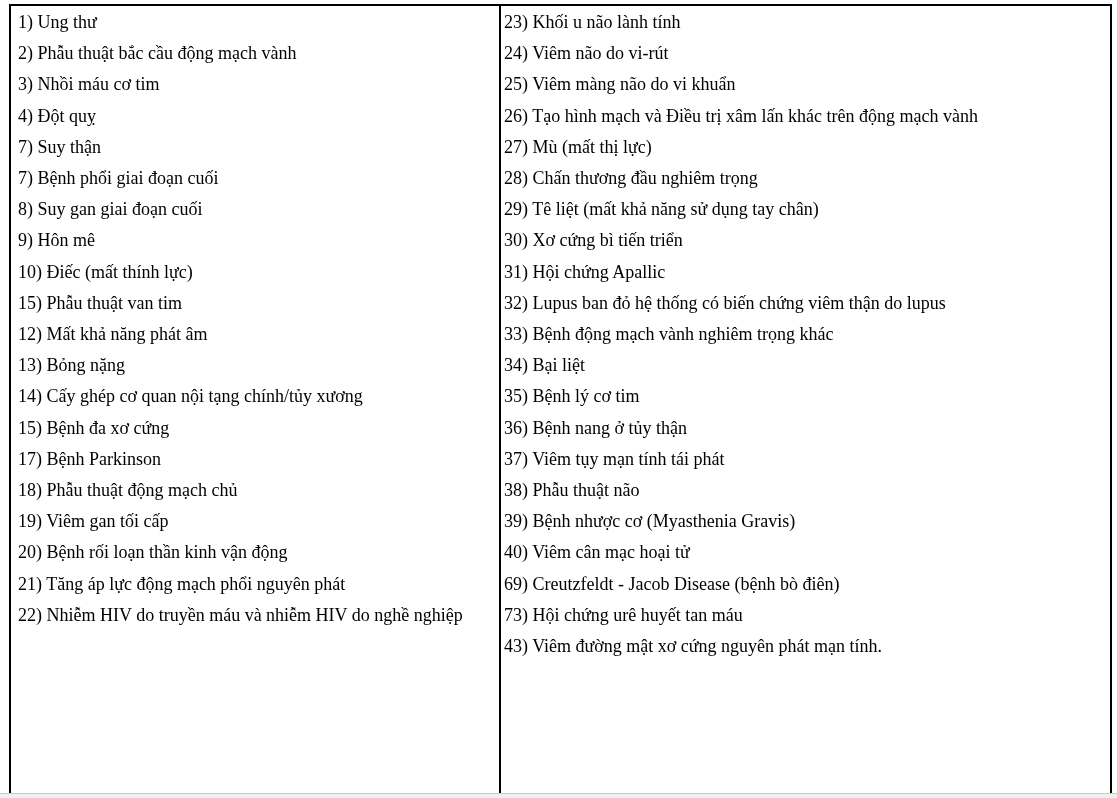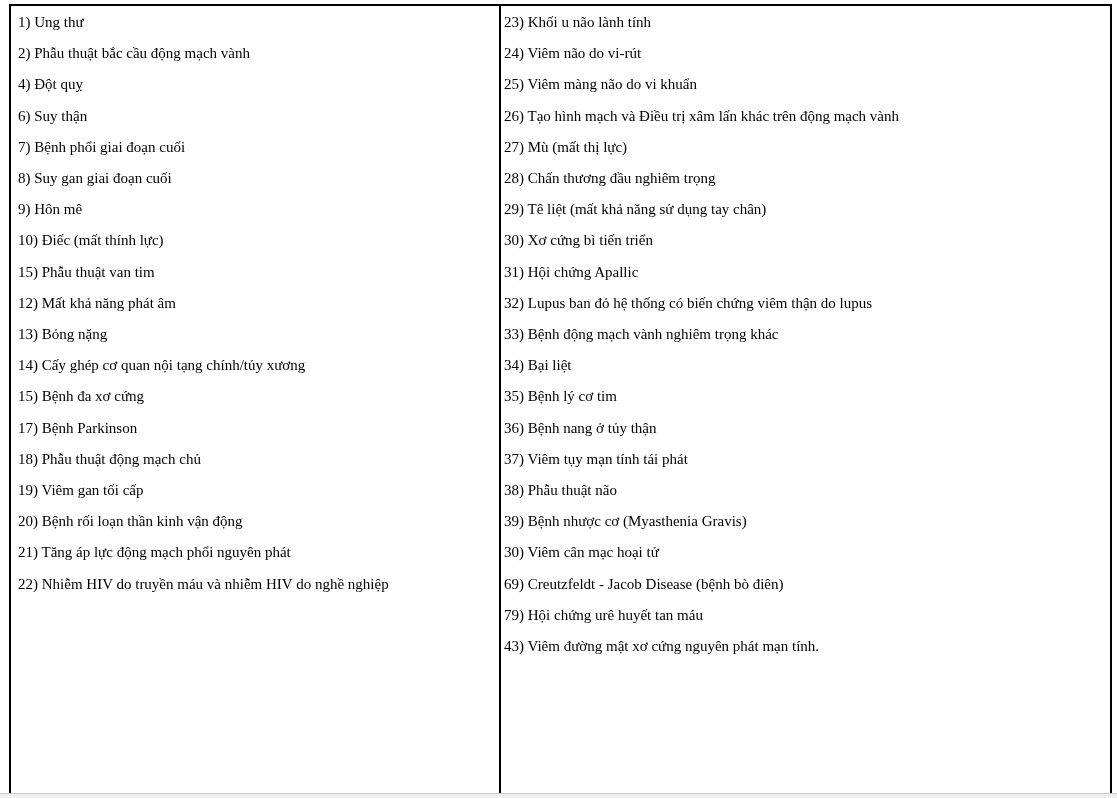--- a/index.html
+++ b/index.html
@@ -37,21 +37,21 @@
     border-right: 2px solid #000;
     padding-left: 7px;
     padding-right: 4px;
   }
   .col-right {
     flex: 1;
     padding-left: 3px;
     padding-right: 4px;
   }
   .item {
-    font-size: 15px;
+    font-size: 18px;
     line-height: 31.2px;
     white-space: normal;
     word-wrap: break-word;
     font-family: Liberation Serif, serif;
   }
   .bottom-strip {
     position: absolute;
     left: 0;
     top: 793px;
     width: 1117px;
@@ -60,22 +60,23 @@
     border-top: 1px solid #c8c8c8;
   }
 </style>
 </head>
 <body>
 
 <div class="table-wrap">
   <div class="col col-left">
     <div class="item">1) Ung thư</div>
     <div class="item">2) Phẫu thuật bắc cầu động mạch vành</div>
+    <div class="item">3) Nhồi máu cơ tim</div>
     <div class="item">4) Đột quỵ</div>
-    <div class="item">6) Suy thận</div>
+    <div class="item">7) Suy thận</div>
     <div class="item">7) Bệnh phổi giai đoạn cuối</div>
     <div class="item">8) Suy gan giai đoạn cuối</div>
     <div class="item">9) Hôn mê</div>
     <div class="item">10)  Điếc (mất thính lực)</div>
     <div class="item">15)  Phẫu thuật van tim</div>
     <div class="item">12)  Mất khả năng phát âm</div>
     <div class="item">13)  Bỏng nặng</div>
     <div class="item">14)  Cấy ghép cơ quan nội tạng chính/tủy xương</div>
     <div class="item">15)  Bệnh đa xơ cứng</div>
     <div class="item">17)  Bệnh Parkinson</div>
@@ -96,19 +97,19 @@
     <div class="item">30)  Xơ cứng bì tiến triển</div>
     <div class="item">31)  Hội chứng Apallic</div>
     <div class="item">32)  Lupus ban đỏ hệ thống có biến chứng viêm thận do lupus</div>
     <div class="item">33)  Bệnh động mạch vành nghiêm trọng khác</div>
     <div class="item">34)  Bại liệt</div>
     <div class="item">35)  Bệnh lý cơ tim</div>
     <div class="item">36)  Bệnh nang ở tủy thận</div>
     <div class="item">37)  Viêm tụy mạn tính tái phát</div>
     <div class="item">38)  Phẫu thuật não</div>
     <div class="item">39)  Bệnh nhược cơ (Myasthenia Gravis)</div>
-    <div class="item">30)  Viêm cân mạc hoại tử</div>
+    <div class="item">40)  Viêm cân mạc hoại tử</div>
     <div class="item">69)  Creutzfeldt - Jacob Disease (bệnh bò điên)</div>
-    <div class="item">79)  Hội chứng urê huyết tan máu</div>
+    <div class="item">73)  Hội chứng urê huyết tan máu</div>
     <div class="item">43)  Viêm đường mật xơ cứng nguyên phát mạn tính.</div>
   </div>
 </div>
 <div class="bottom-strip"></div>
 
 </body></html>

